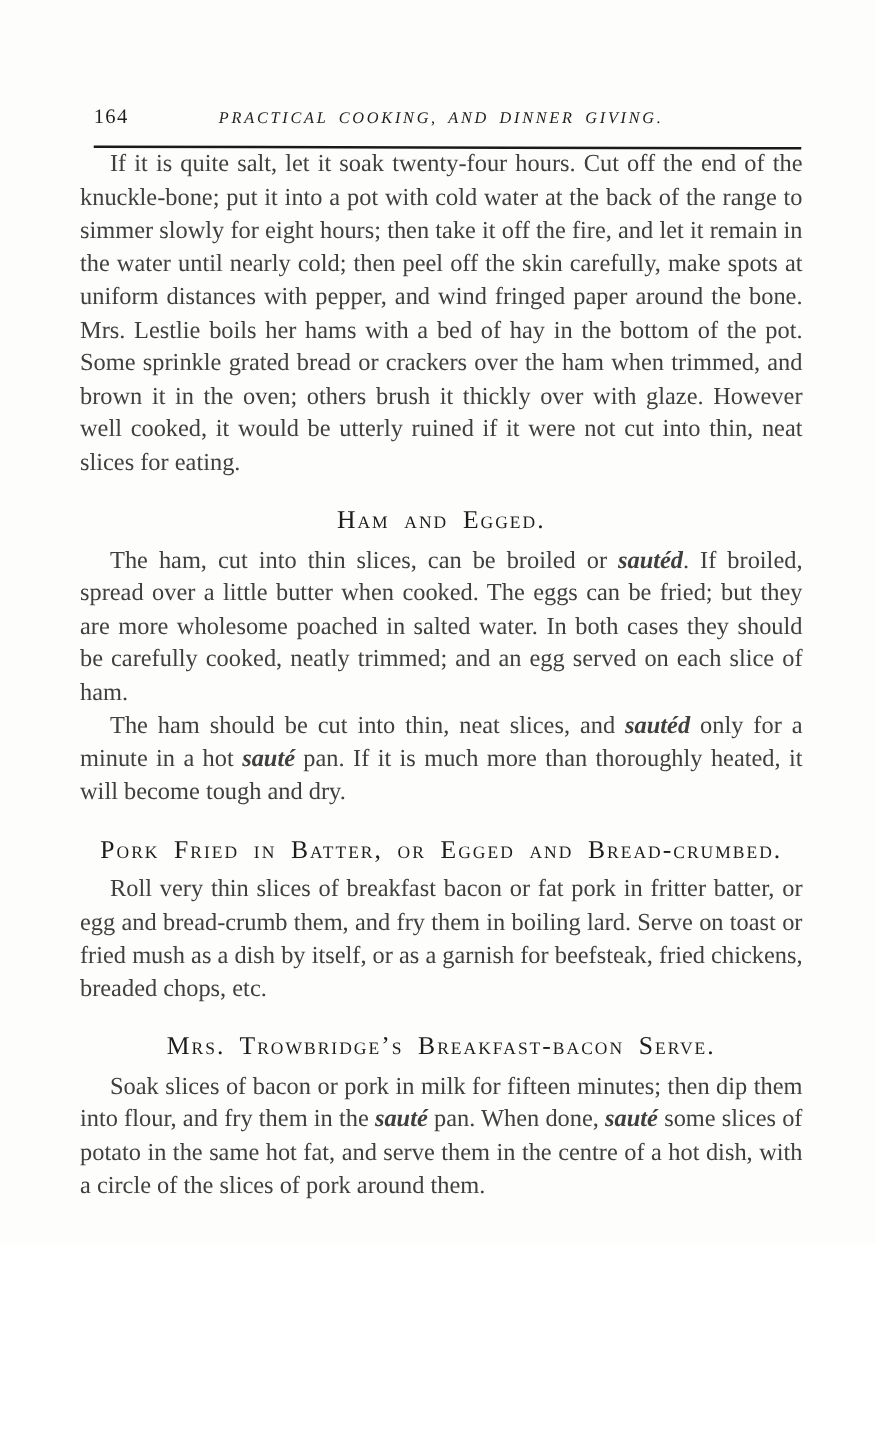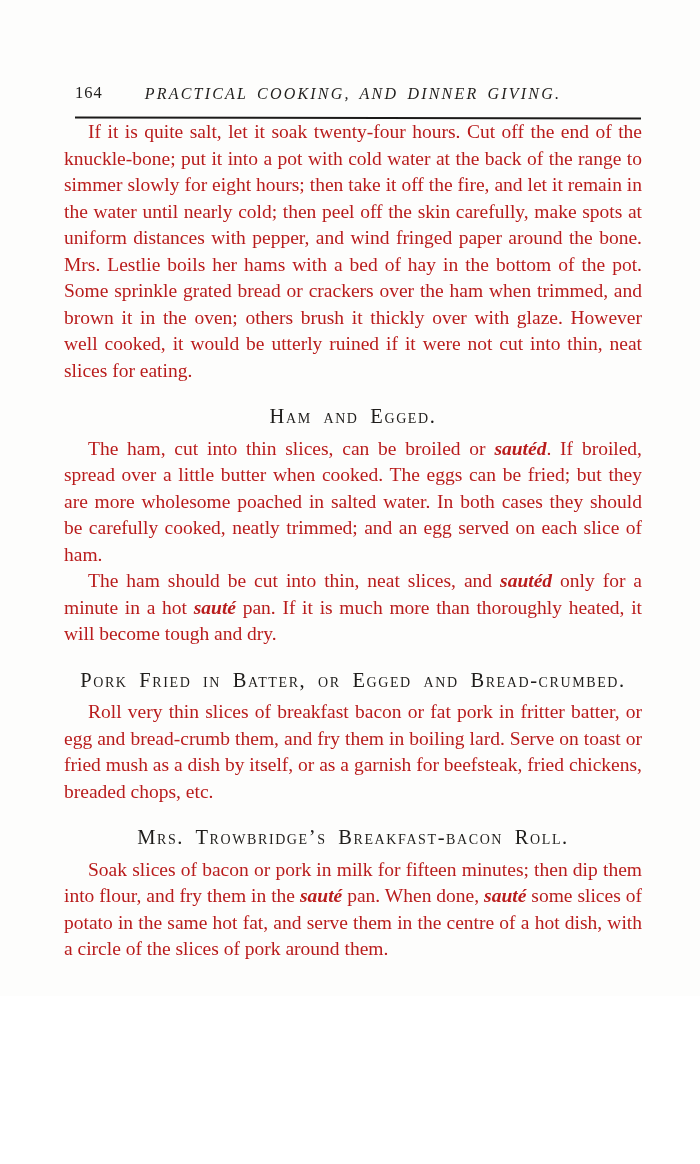--- a/index.html
+++ b/index.html
@@ -23,21 +23,21 @@
     line-height: 1;
   }
   .pagenum {
     position: absolute;
     left: 11px; bottom: 1px;
     font-size: 16.5px;
     letter-spacing: 1px;
   }
   .running-title {
     font-style: italic;
-    font-size: 16px;
+    font-size: 13px;
     letter-spacing: 2.2px;
     word-spacing: 3px;
     white-space: nowrap;
   }
   .rule {
     margin: 15px 0 0 11px;
     width: 566px; height: 2.2px;
     background: #1b1a19;
     transform: rotate(0.12deg);
   }
@@ -52,36 +52,36 @@
     line-height: 1.2;
     color: #1f1d1b;
   }
   .page-body .section-heading:first-child { margin-top: 30px; }
   .para {
     margin: 0;
     font-size: 19.5px;
     line-height: 26.5px;
     text-align: justify;
     text-indent: 24px;
-    color: #b91c1c;
+    color: #404040;
   }
   .para em { font-style: italic; font-weight: bold; }
 </style>
 </head>
 <body>
 
 <div class="page">
   <div class="header">
     <span class="pagenum">164</span>
     <span class="running-title">PRACTICAL COOKING, AND DINNER GIVING.</span>
   </div>
   <div class="rule"></div>
   <div class="page-body">
       <p class="para">If it is quite salt, let it soak twenty-four hours.  Cut off the end of the knuckle-bone; put it into a pot with cold water at the back of the range to simmer slowly for eight hours; then take it off the fire, and let it remain in the water until nearly cold; then peel off the skin carefully, make spots at uniform distances with pepper, and wind fringed paper around the bone. Mrs. Lestlie boils her hams with a bed of hay in the bottom of the pot.  Some sprinkle grated bread or crackers over the ham when trimmed, and brown it in the oven; others brush it thickly over with glaze.  However well cooked, it would be utterly ruined if it were not cut into thin, neat slices for eating.</p>
       <h2 class="section-heading">Ham and Egged.</h2>
       <p class="para">The ham, cut into thin slices, can be broiled or <em>sautéd</em>.  If broiled, spread over a little butter when cooked.  The eggs can be fried; but they are more wholesome poached in salted water.  In both cases they should be carefully cooked, neatly trimmed; and an egg served on each slice of ham.</p>
       <p class="para">The ham should be cut into thin, neat slices, and <em>sautéd</em> only for a minute in a hot <em>sauté</em> pan.  If it is much more than thoroughly heated, it will become tough and dry.</p>
       <h2 class="section-heading">Pork Fried in Batter, or Egged and Bread-crumbed.</h2>
       <p class="para">Roll very thin slices of breakfast bacon or fat pork in fritter batter, or egg and bread-crumb them, and fry them in boiling lard.  Serve on toast or fried mush as a dish by itself, or as a garnish for beefsteak, fried chickens, breaded chops, etc.</p>
-      <h2 class="section-heading">Mrs. Trowbridge’s Breakfast-bacon Roll.</h2>
+      <h2 class="section-heading">Mrs. Trowbridge’s Breakfast-bacon Serve.</h2>
       <p class="para">Soak slices of bacon or pork in milk for fifteen minutes; then dip them into flour, and fry them in the <em>sauté</em> pan. When done, <em>sauté</em> some slices of potato in the same hot fat, and serve them in the centre of a hot dish, with a circle of the slices of pork around them.</p>
     </div>
 </div>
 
 </body></html>

